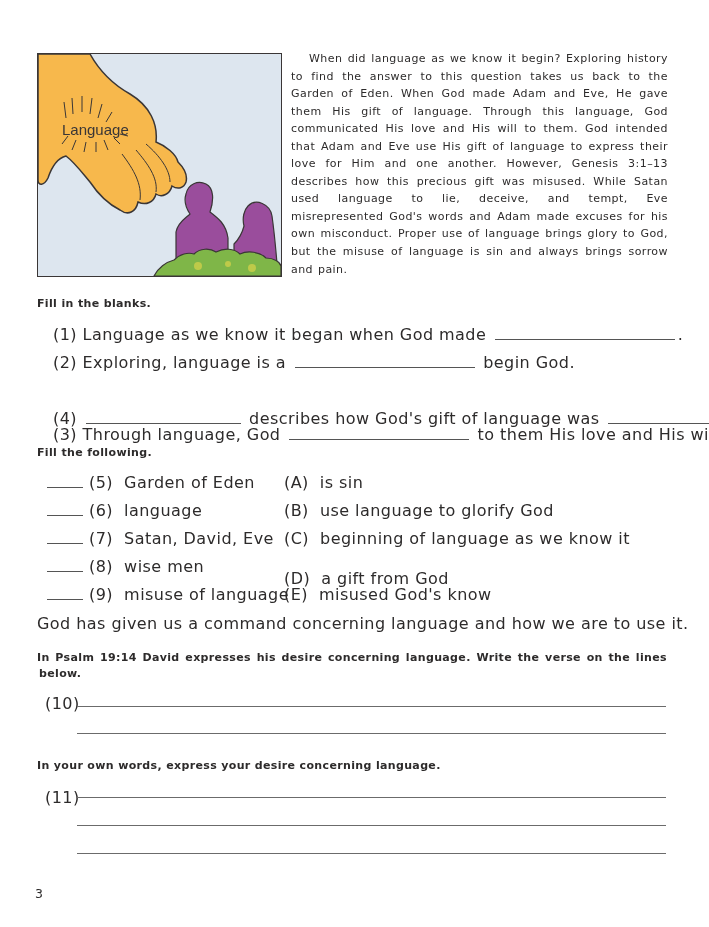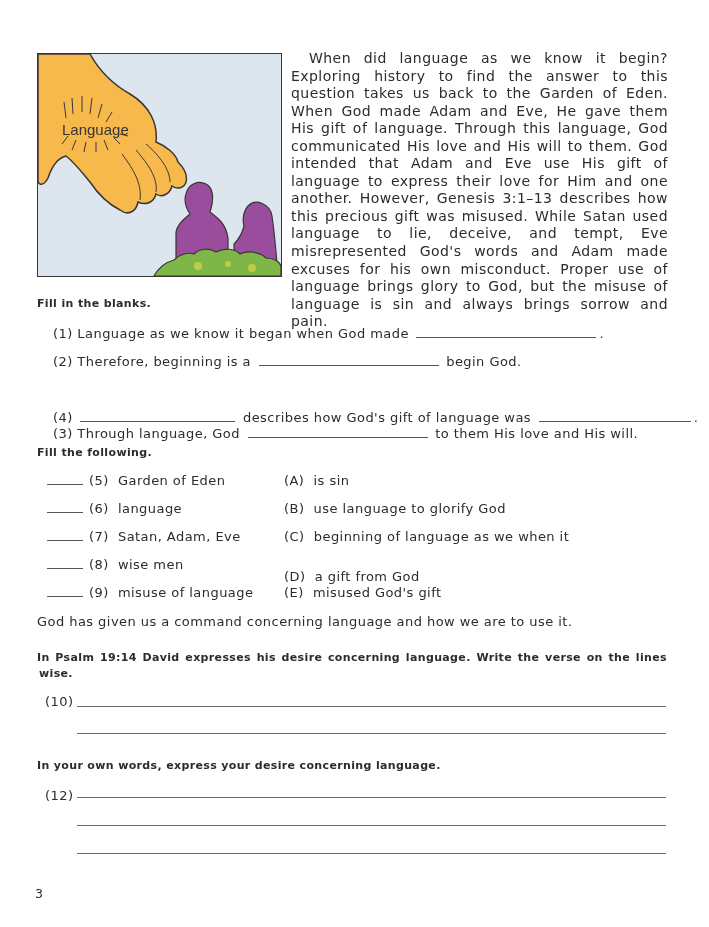--- a/index.html
+++ b/index.html
@@ -4,26 +4,26 @@
 <style>
   html, body { margin: 0; padding: 0; }
   body {
     width: 709px; height: 927px; background: #ffffff; position: relative; overflow: hidden;
     font-family: "DejaVu Sans", sans-serif; color: #2d2b2b;
   }
   .abs { position: absolute; }
   .illus { left: 37px; top: 53px; width: 243px; height: 222px; border: 1.5px solid #3a3636; background: #dde6ef; overflow: hidden; }
   .illus svg { display: block; }
   .intro {
-    left: 291px; top: 50px; width: 377px; font-size: 14px; line-height: 17.55px;
+    left: 291px; top: 50px; width: 377px; font-size: 11px; line-height: 17.55px;
     text-align: justify; letter-spacing: 0.45px; word-spacing: 1px;
   }
   .intro p { margin: 0; text-indent: 18px; }
   .heading { font-weight: bold; font-size: 11px; letter-spacing: 0.35px; }
-  .q { font-size: 13px; letter-spacing: 0.45px; white-space: nowrap; }
+  .q { font-size: 16px; letter-spacing: 0.45px; white-space: nowrap; }
   .blank { display: inline-block; border-bottom: 1px solid #555; height: 12px; vertical-align: baseline; margin: 0 3px; }
   .line { border-bottom: 1px solid #6b6b6b; height: 0; }
   .pagenum { font-size: 12.5px; }
   .match-blank { display: inline-block; width: 36px; border-bottom: 1px solid #555; height: 11px; margin-right: 6px; }
 </style>
 </head>
 <body>
 
 <div class="abs illus">
   <svg width="243" height="222" viewBox="0 0 243 222">
@@ -73,21 +73,21 @@
 <div class="abs heading" style="left:37px; top:297px;">Fill in the blanks.</div>
 
 <div class="abs q" style="left:53px; top:325px;">
   <span>(1)</span>
   <span>Language as we know it began when God made</span>
   <span class="blank" style="width:180px;"></span><span>.</span>
 </div>
 
 <div class="abs q" style="left:53px; top:353px;">
   <span>(2)</span>
-  <span>Therefore, beginning is a</span>
+  <span>Exploring, language is a</span>
   <span class="blank" style="width:180px;"></span>
   <span>begin God.</span>
 </div>
 
 <div class="abs q" style="left:53px; top:381px;margin-top:44px;">
   <span>(3)</span>
   <span>Through language, God</span>
   <span class="blank" style="width:180px;"></span>
   <span>to them His love and His will.</span>
 </div>
@@ -101,53 +101,53 @@
 
 <div class="abs heading" style="left:37px; top:446px;">Fill the following.</div>
 
 <div class="abs q" style="left:47px; top:473px;">
   <span class="match-blank"></span><span>(5)</span>&nbsp;&nbsp;<span>Garden of Eden</span>
 </div>
 <div class="abs q" style="left:47px; top:501px;">
   <span class="match-blank"></span><span>(6)</span>&nbsp;&nbsp;<span>language</span>
 </div>
 <div class="abs q" style="left:47px; top:529px;">
-  <span class="match-blank"></span><span>(7)</span>&nbsp;&nbsp;<span>Satan, Adam, Eve</span>
+  <span class="match-blank"></span><span>(7)</span>&nbsp;&nbsp;<span>Satan, David, Eve</span>
 </div>
 <div class="abs q" style="left:47px; top:557px;text-align:center;">
   <span class="match-blank"></span><span>(8)</span>&nbsp;&nbsp;<span>wise men</span>
 </div>
 <div class="abs q" style="left:47px; top:585px;">
   <span class="match-blank"></span><span>(9)</span>&nbsp;&nbsp;<span>misuse of language</span>
 </div>
 
 <div class="abs q" style="left:284px; top:473px;">
   <span>(A)</span>&nbsp;&nbsp;<span>is sin</span>
 </div>
 <div class="abs q" style="left:284px; top:501px;">
   <span>(B)</span>&nbsp;&nbsp;<span>use language to glorify God</span>
 </div>
 <div class="abs q" style="left:284px; top:529px;">
-  <span>(C)</span>&nbsp;&nbsp;<span>beginning of language as we when it</span>
+  <span>(C)</span>&nbsp;&nbsp;<span>beginning of language as we know it</span>
 </div>
 <div class="abs q" style="left:284px; top:569px;">
   <span>(D)</span>&nbsp;&nbsp;<span>a gift from God</span>
 </div>
 <div class="abs q" style="left:284px; top:585px;">
-  <span>(E)</span>&nbsp;&nbsp;<span>misused God's gift</span>
+  <span>(E)</span>&nbsp;&nbsp;<span>misused God's know</span>
 </div>
 
 <div class="abs q" style="left:37px; top:614px;">God has given us a command concerning language and how we are to use it.</div>
 
 <div class="abs heading" style="left:37px; top:651px; width:630px; text-align:justify; text-align-last:justify; white-space:nowrap;">In Psalm 19:14 David expresses his desire concerning language. Write the verse on the lines</div>
-<div class="abs heading" style="left:39px; top:667px;">wise.</div>
+<div class="abs heading" style="left:39px; top:667px;">below.</div>
 
 <div class="abs q" style="left:45px; top:694px;">(10)</div>
 <div class="abs line" style="left:77px; top:706px; width:589px;"></div>
 <div class="abs line" style="left:77px; top:733px; width:589px;"></div>
 
 <div class="abs heading" style="left:37px; top:759px;">In your own words, express your desire concerning language.</div>
-<div class="abs q" style="left:45px; top:788px;">(12)</div>
+<div class="abs q" style="left:45px; top:788px;">(11)</div>
 <div class="abs line" style="left:77px; top:797px; width:589px;"></div>
 <div class="abs line" style="left:77px; top:825px; width:589px;"></div>
 <div class="abs line" style="left:77px; top:853px; width:589px;"></div>
 
 <div class="abs pagenum" style="left:35px; top:886px;">3</div>
 
 </body></html>

